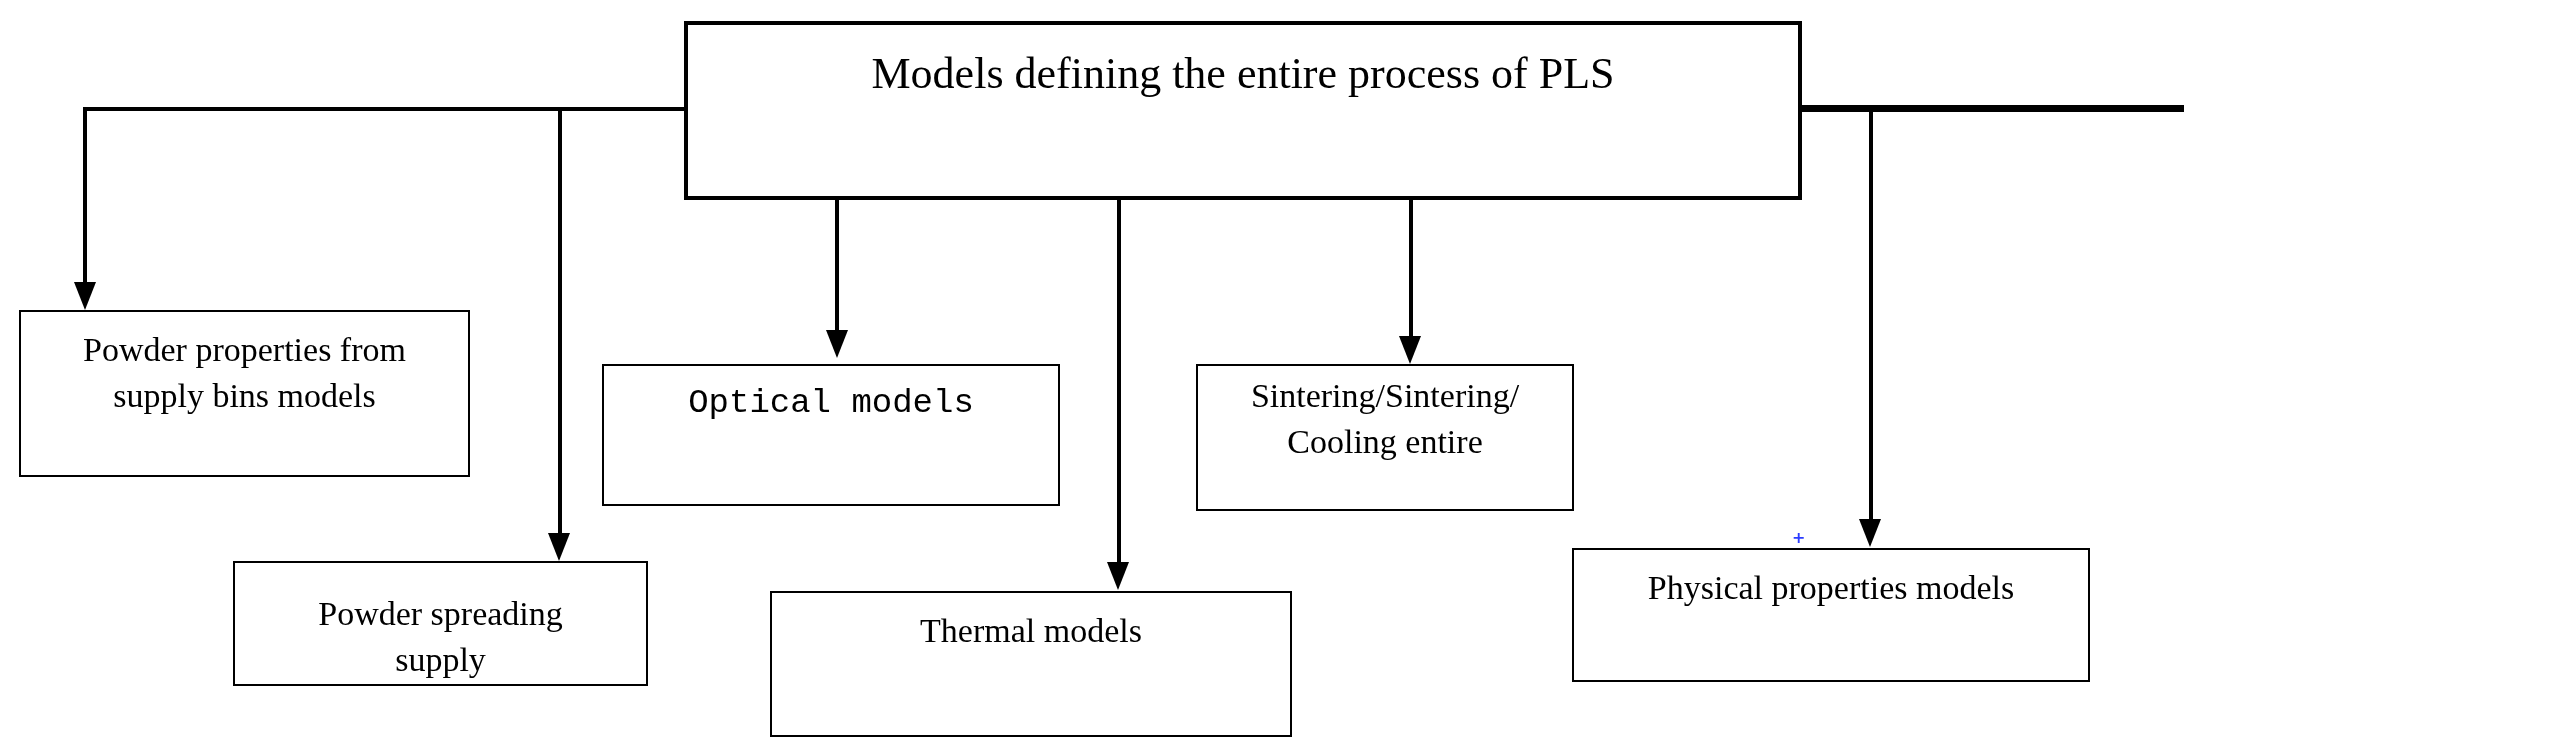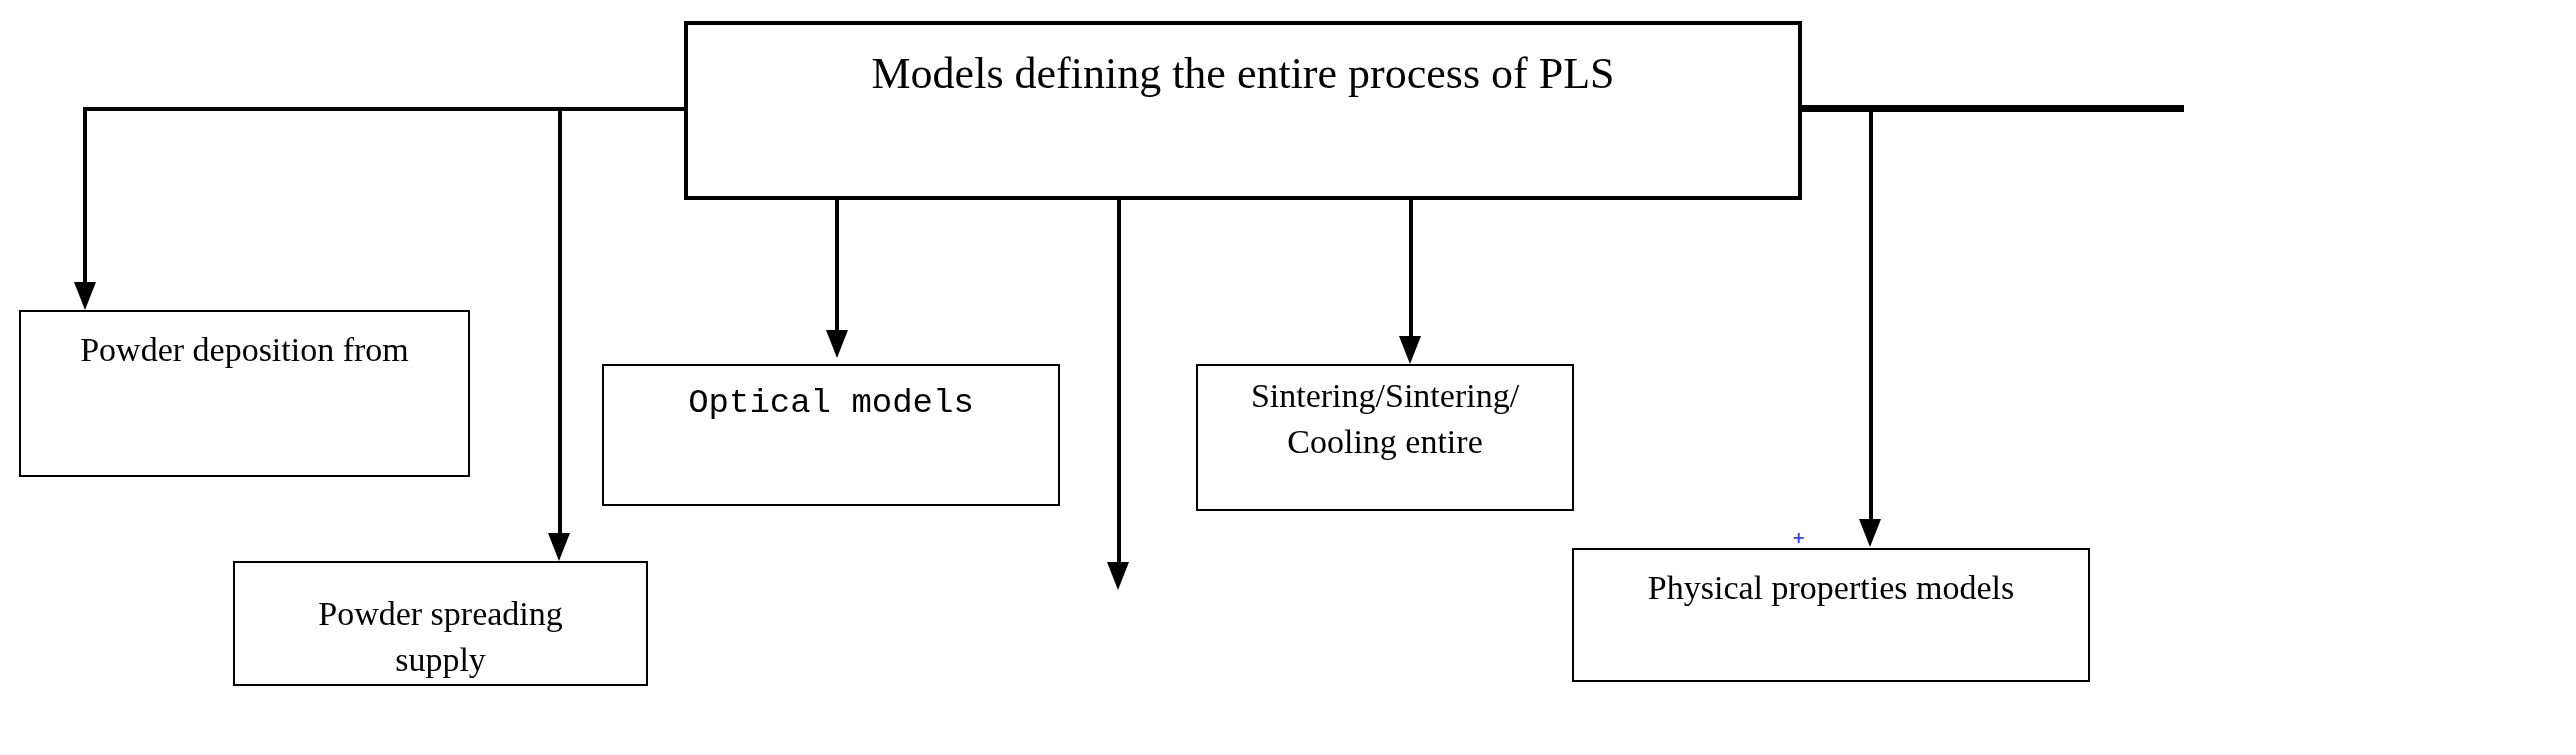--- a/index.html
+++ b/index.html
@@ -76,32 +76,36 @@
   <div class="vline" style="left:1409px;top:197px;width:3.7px;height:140px;"></div>
   <div class="arrowhead" style="left:1399px;top:336px;"></div>
 
   <div class="vline" style="left:1869px;top:109px;width:3.7px;height:412px;"></div>
   <div class="arrowhead" style="left:1859px;top:519px;"></div>
 
   <div class="vline" style="left:2221px;top:107px;width:4.4px;height:163px;"></div>
   <div class="arrowhead" style="left:2213px;top:269px;"></div>
 
   <div class="box" style="left:19px;top:310px;width:451px;height:167px;">
-    <span>Powder deposition from</span>
+    <span>Powder properties from</span>
+    <span>supply bins models</span>
   </div>
 
   <div class="box" style="left:233px;top:561px;width:415px;height:125px;padding-top:28px;">
     <span>Powder spreading</span>
     <span>supply</span>
   </div>
 
   <div class="box" style="left:602px;top:364px;width:458px;height:142px;font-family:Liberation Mono, monospace;">
     <span>Optical models</span>
   </div>
 
+  <div class="box" style="left:770px;top:591px;width:522px;height:146px;">
+    <span>Thermal models</span>
+  </div>
 
   <div class="box" style="left:1196px;top:364px;width:378px;height:147px;padding-top:7px;">
     <span>Sintering/Sintering/</span>
     <span>Cooling entire</span>
   </div>
 
   <div class="box" style="left:1572px;top:548px;width:518px;height:134px;">
     <span>Physical properties models</span>
   </div>
 

